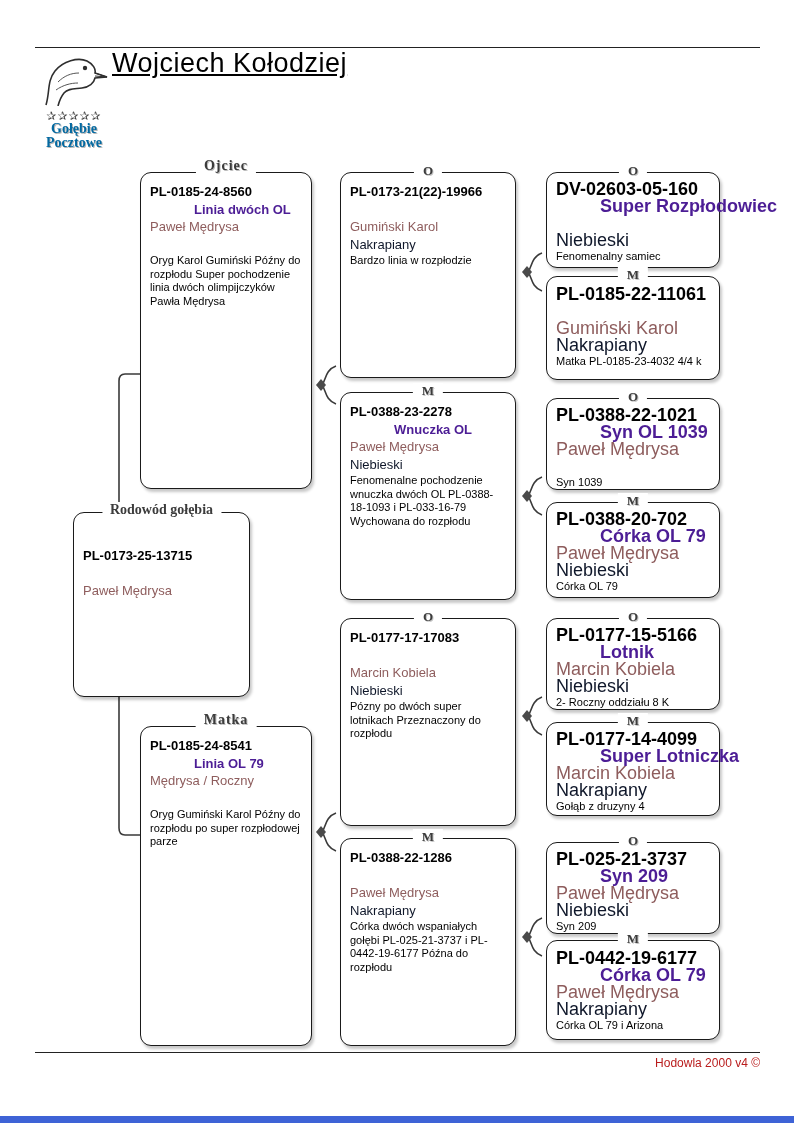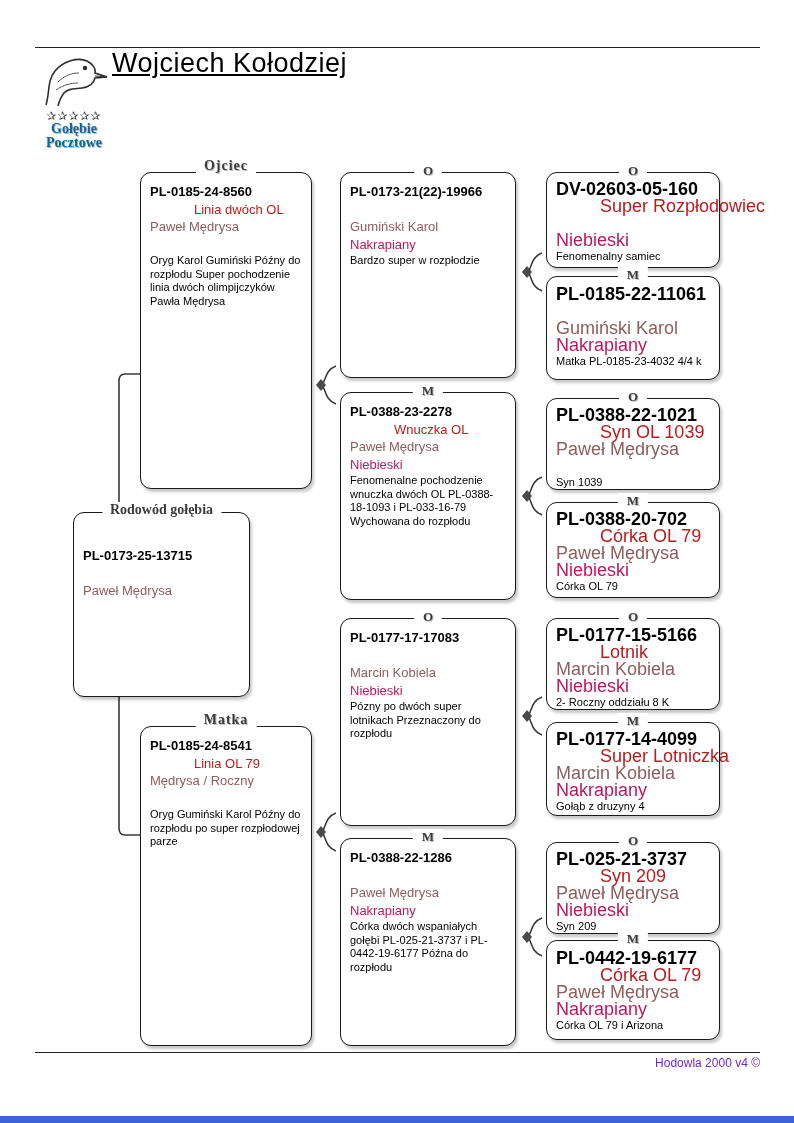--- a/index.html
+++ b/index.html
@@ -16,30 +16,30 @@
   .pbox{position:absolute;box-sizing:border-box;background:#fff;border:1.5px solid #1a1a1a;border-radius:11px;
         padding:10px 8px 6px 9px;box-shadow:2px 3px 3px rgba(0,0,0,.22);z-index:2;}
   .plabel{position:absolute;left:50%;transform:translateX(-50%);background:#fff;padding:0 8px;white-space:nowrap;
         font-family:"Liberation Serif",serif;font-weight:bold;color:#3c3c3c;}
   .plabel.big{top:-15px;font-size:14px;letter-spacing:1px;text-shadow:1px 1px 0 #bdbdbd;}
   .plabel.mid{top:-11px;font-size:14px;}
   .plabel.sex{top:-10px;font-size:13px;padding:0 9px;text-shadow:1px 1px 0 #c4c4c4;}
   .row{font-size:13px;line-height:17.5px;min-height:17.5px;white-space:nowrap;}
   .sm .row{font-size:18px;line-height:17px;min-height:17px;}
   .ring{font-weight:bold;color:#000;}
-  .lineage{font-weight:normal;color:#b91c1c;padding-left:44px;}
+  .lineage{font-weight:bold;color:#4c1d95;padding-left:44px;}
   .owner{color:#8e5d5d;}
-  .colorname{color:#be185d;}
+  .colorname{color:#0f172a;}
   .desc{font-size:11px;line-height:13.5px;color:#000;margin-top:1px;}
   .sm .desc{font-size:11px;line-height:13px;}
   
   .joint{position:absolute;z-index:1;}
   .jcurve{fill:none;stroke:#3a3a3a;stroke-width:1.6;}
   .jdiamond{fill:#4a4a4a;}
-  .footer{position:absolute;right:34px;top:1056px;font-size:12px;color:#6d28d9;}
+  .footer{position:absolute;right:34px;top:1056px;font-size:12px;color:#b91c1c;}
   .bluebar{position:absolute;left:0;bottom:0;width:794px;height:7px;background:#3e63d6;}
 </style>
 </head>
 <body>
 
 <div class="page">
 
   <div class="rule" style="top:47px"></div>
   <div class="logo">
     <svg width="72" height="54" viewBox="0 0 72 54">
@@ -91,21 +91,21 @@
     <path class="jcurve" d="M24,3 C13,7 14,17 10,22 C14,27 13,37 24,41"></path>
       <path class="jdiamond" d="M9,16 L14,22 L9,28 L4,22 Z"></path>
   </svg>
 
   <div class="pbox" style="left:340px;top:172px;width:176px;height:206px">
     <div class="plabel sex">O</div>
     <div class="row ring">PL-0173-21(22)-19966</div>
     <div class="row lineage"></div>
     <div class="row owner">Gumiński Karol</div>
     <div class="row colorname">Nakrapiany</div>
-    <div class="desc">Bardzo super w rozpłodzie</div>
+    <div class="desc">Bardzo linia w rozpłodzie</div>
   </div>
   <div class="pbox" style="left:340px;top:392px;width:176px;height:208px">
     <div class="plabel sex">M</div>
     <div class="row ring">PL-0388-23-2278</div>
     <div class="row lineage">Wnuczka OL</div>
     <div class="row owner">Paweł Mędrysa</div>
     <div class="row colorname">Niebieski</div>
     <div class="desc">Fenomenalne pochodzenie wnuczka dwóch OL PL-0388-18-1093 i PL-033-16-79 Wychowana do rozpłodu</div>
   </div>
   <div class="pbox" style="left:340px;top:618px;width:176px;height:208px">

